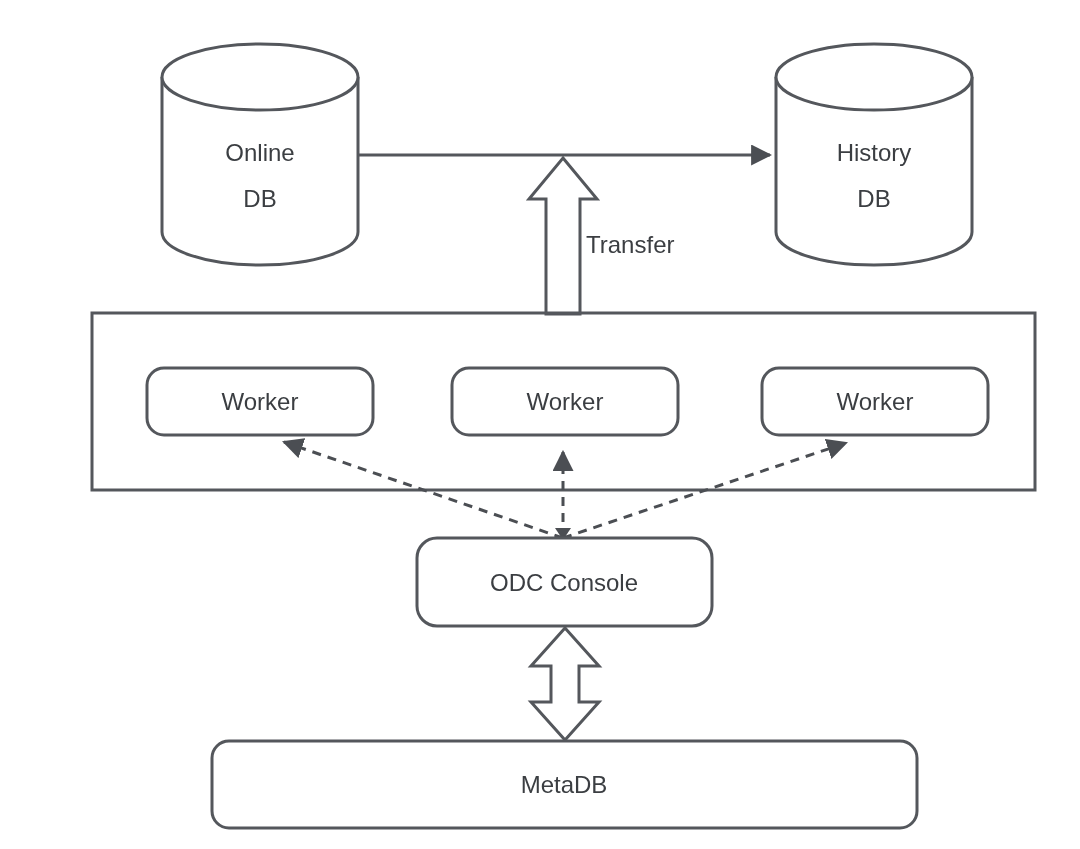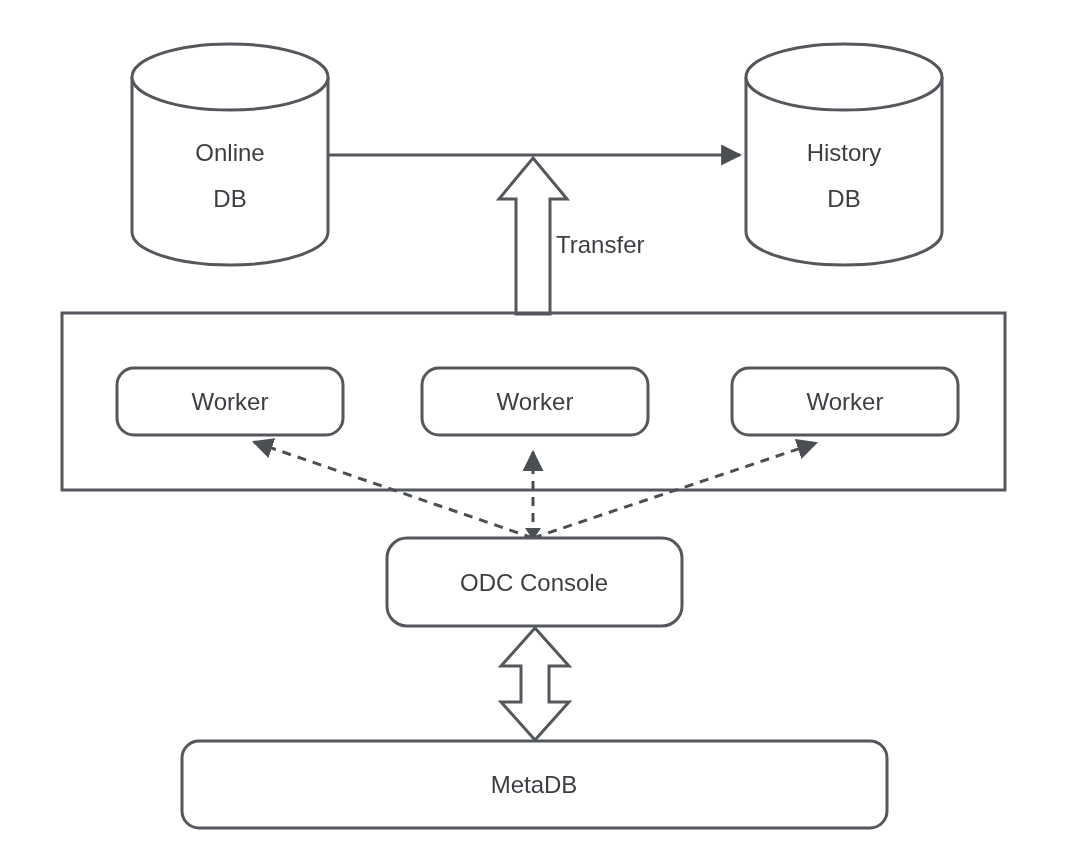--- a/index.html
+++ b/index.html
@@ -6,20 +6,21 @@
     margin: 0;
     padding: 0;
     background: #ffffff;
   }
   .canvas {
     width: 992px;
     height: 849px;
     position: relative;
     background: #ffffff;
     font-family: "Liberation Sans", "DejaVu Sans", sans-serif;
+    padding-left: 30px;
   }
   svg text {
     font-family: "Liberation Sans", "DejaVu Sans", sans-serif;
     font-size: 24px;
     fill: #3b3e42;
   }
   svg .shape {
     fill: #ffffff;
     stroke: #54575c;
     stroke-width: 3;

